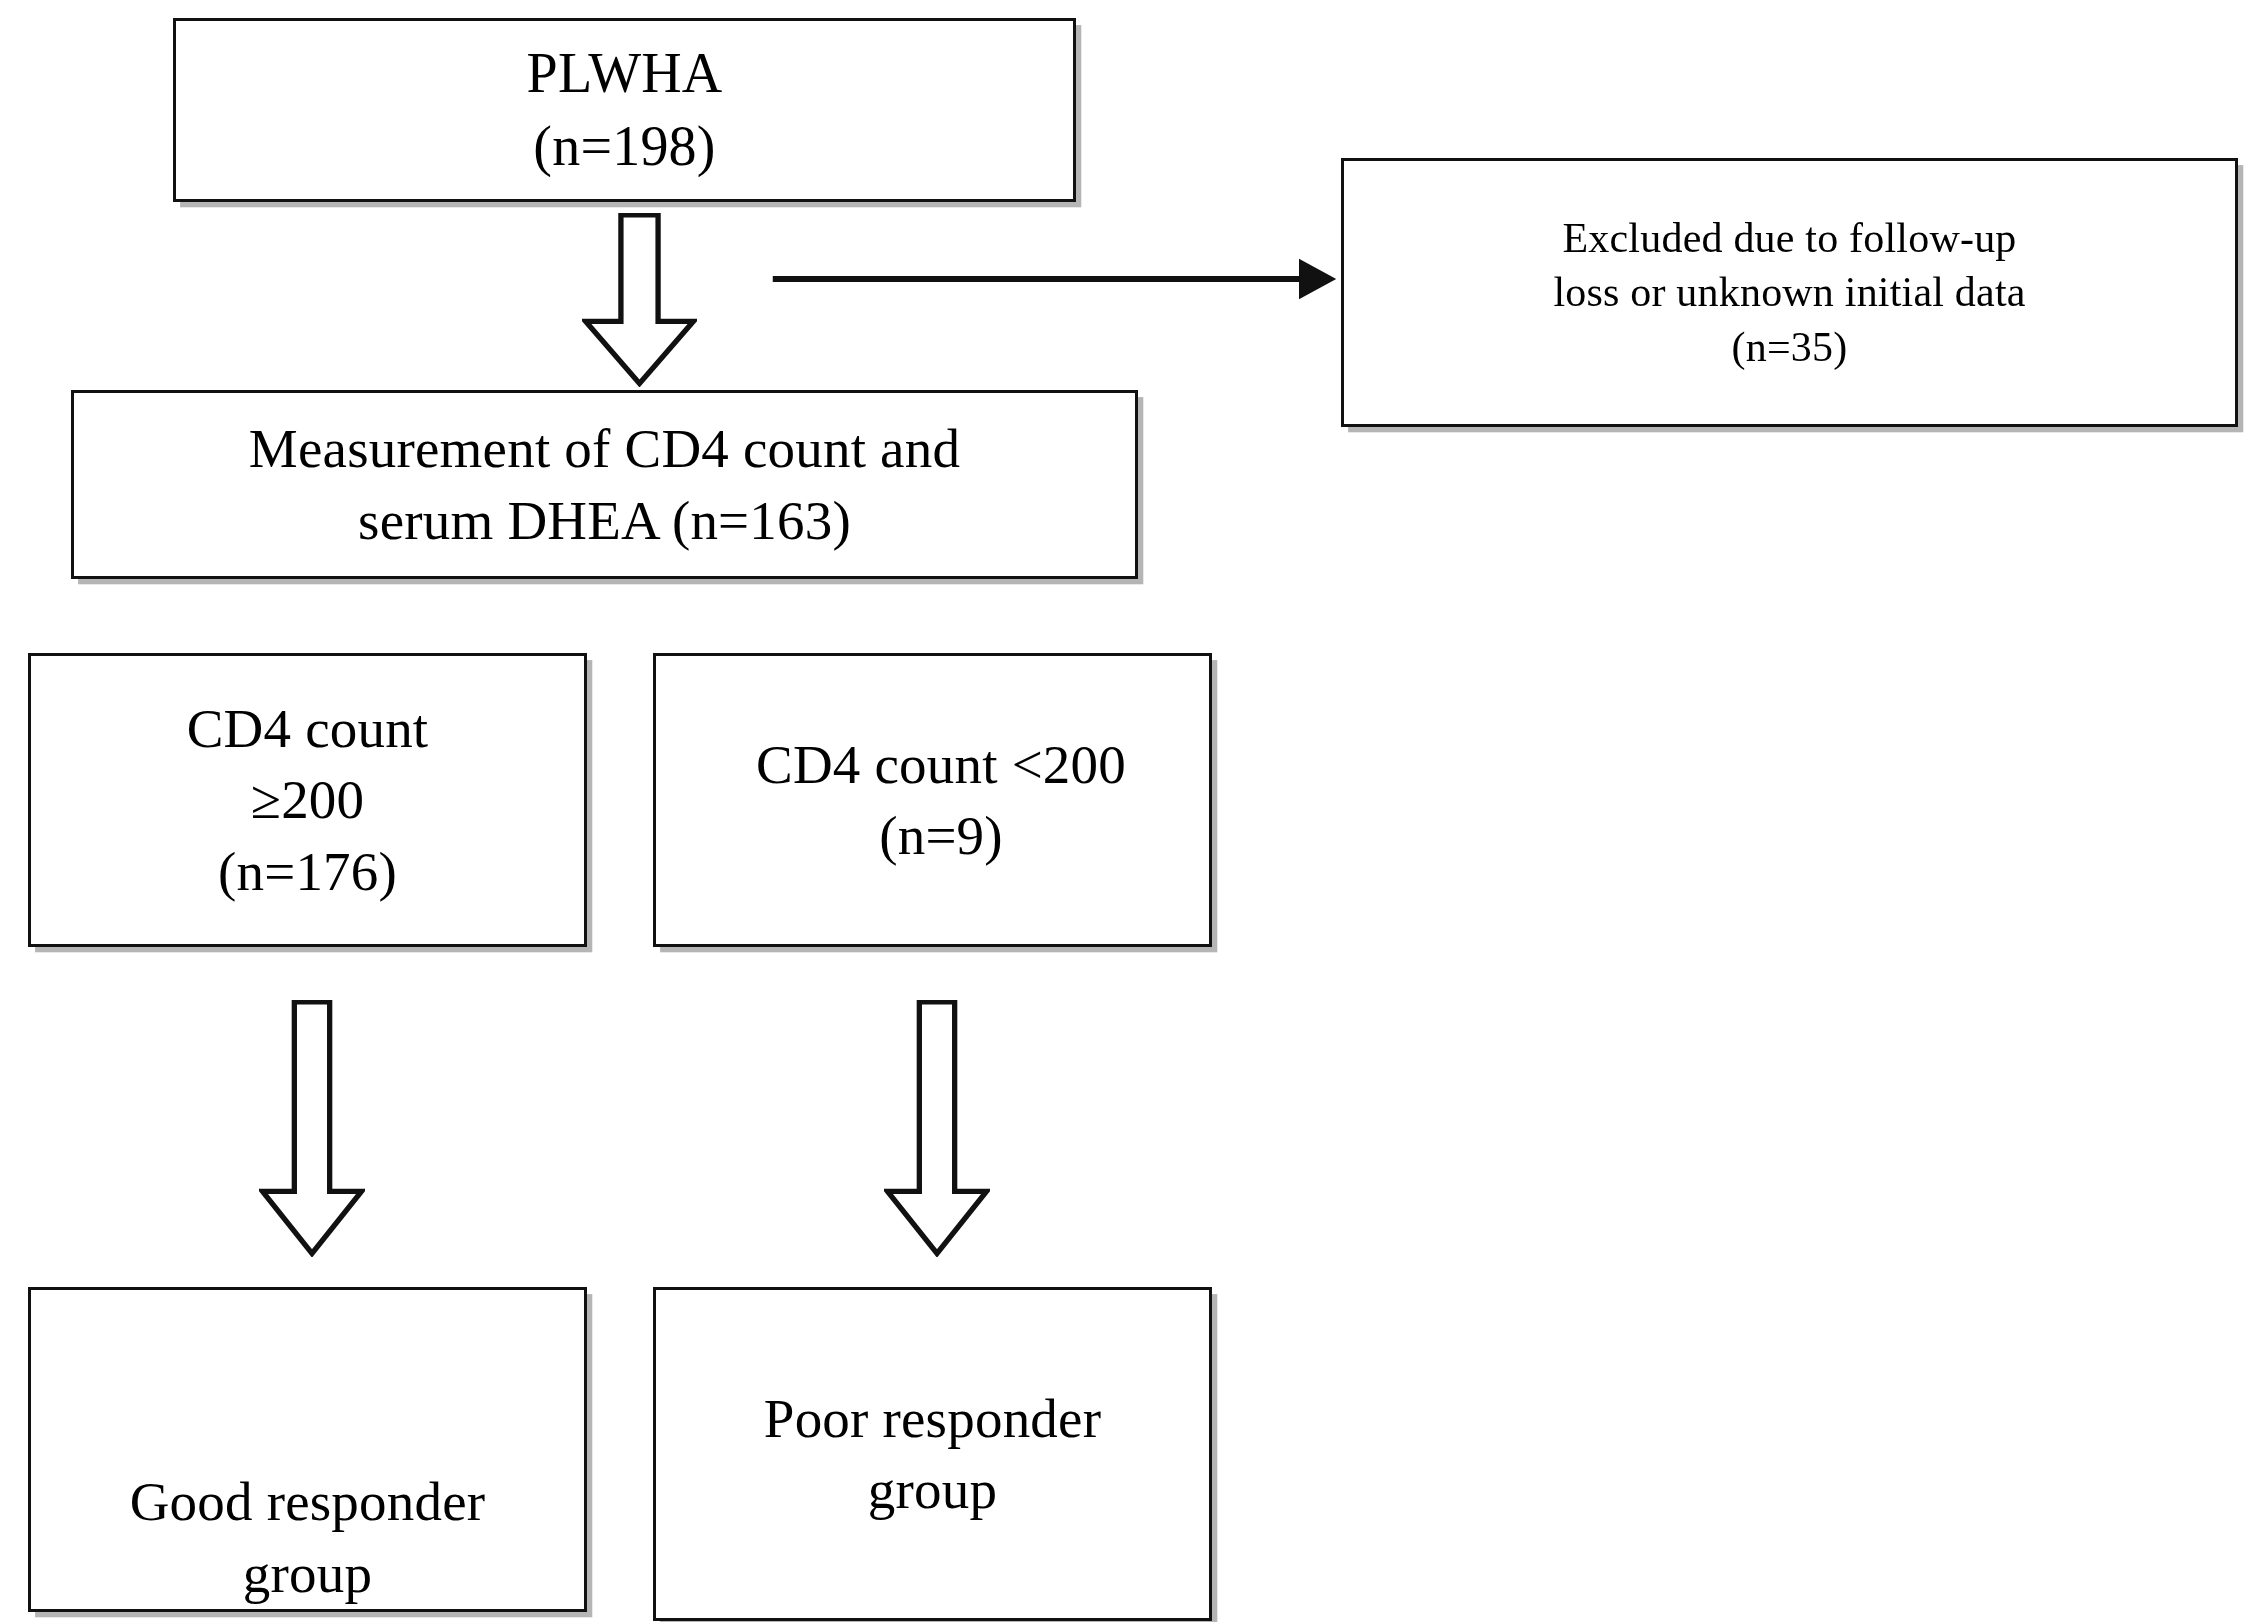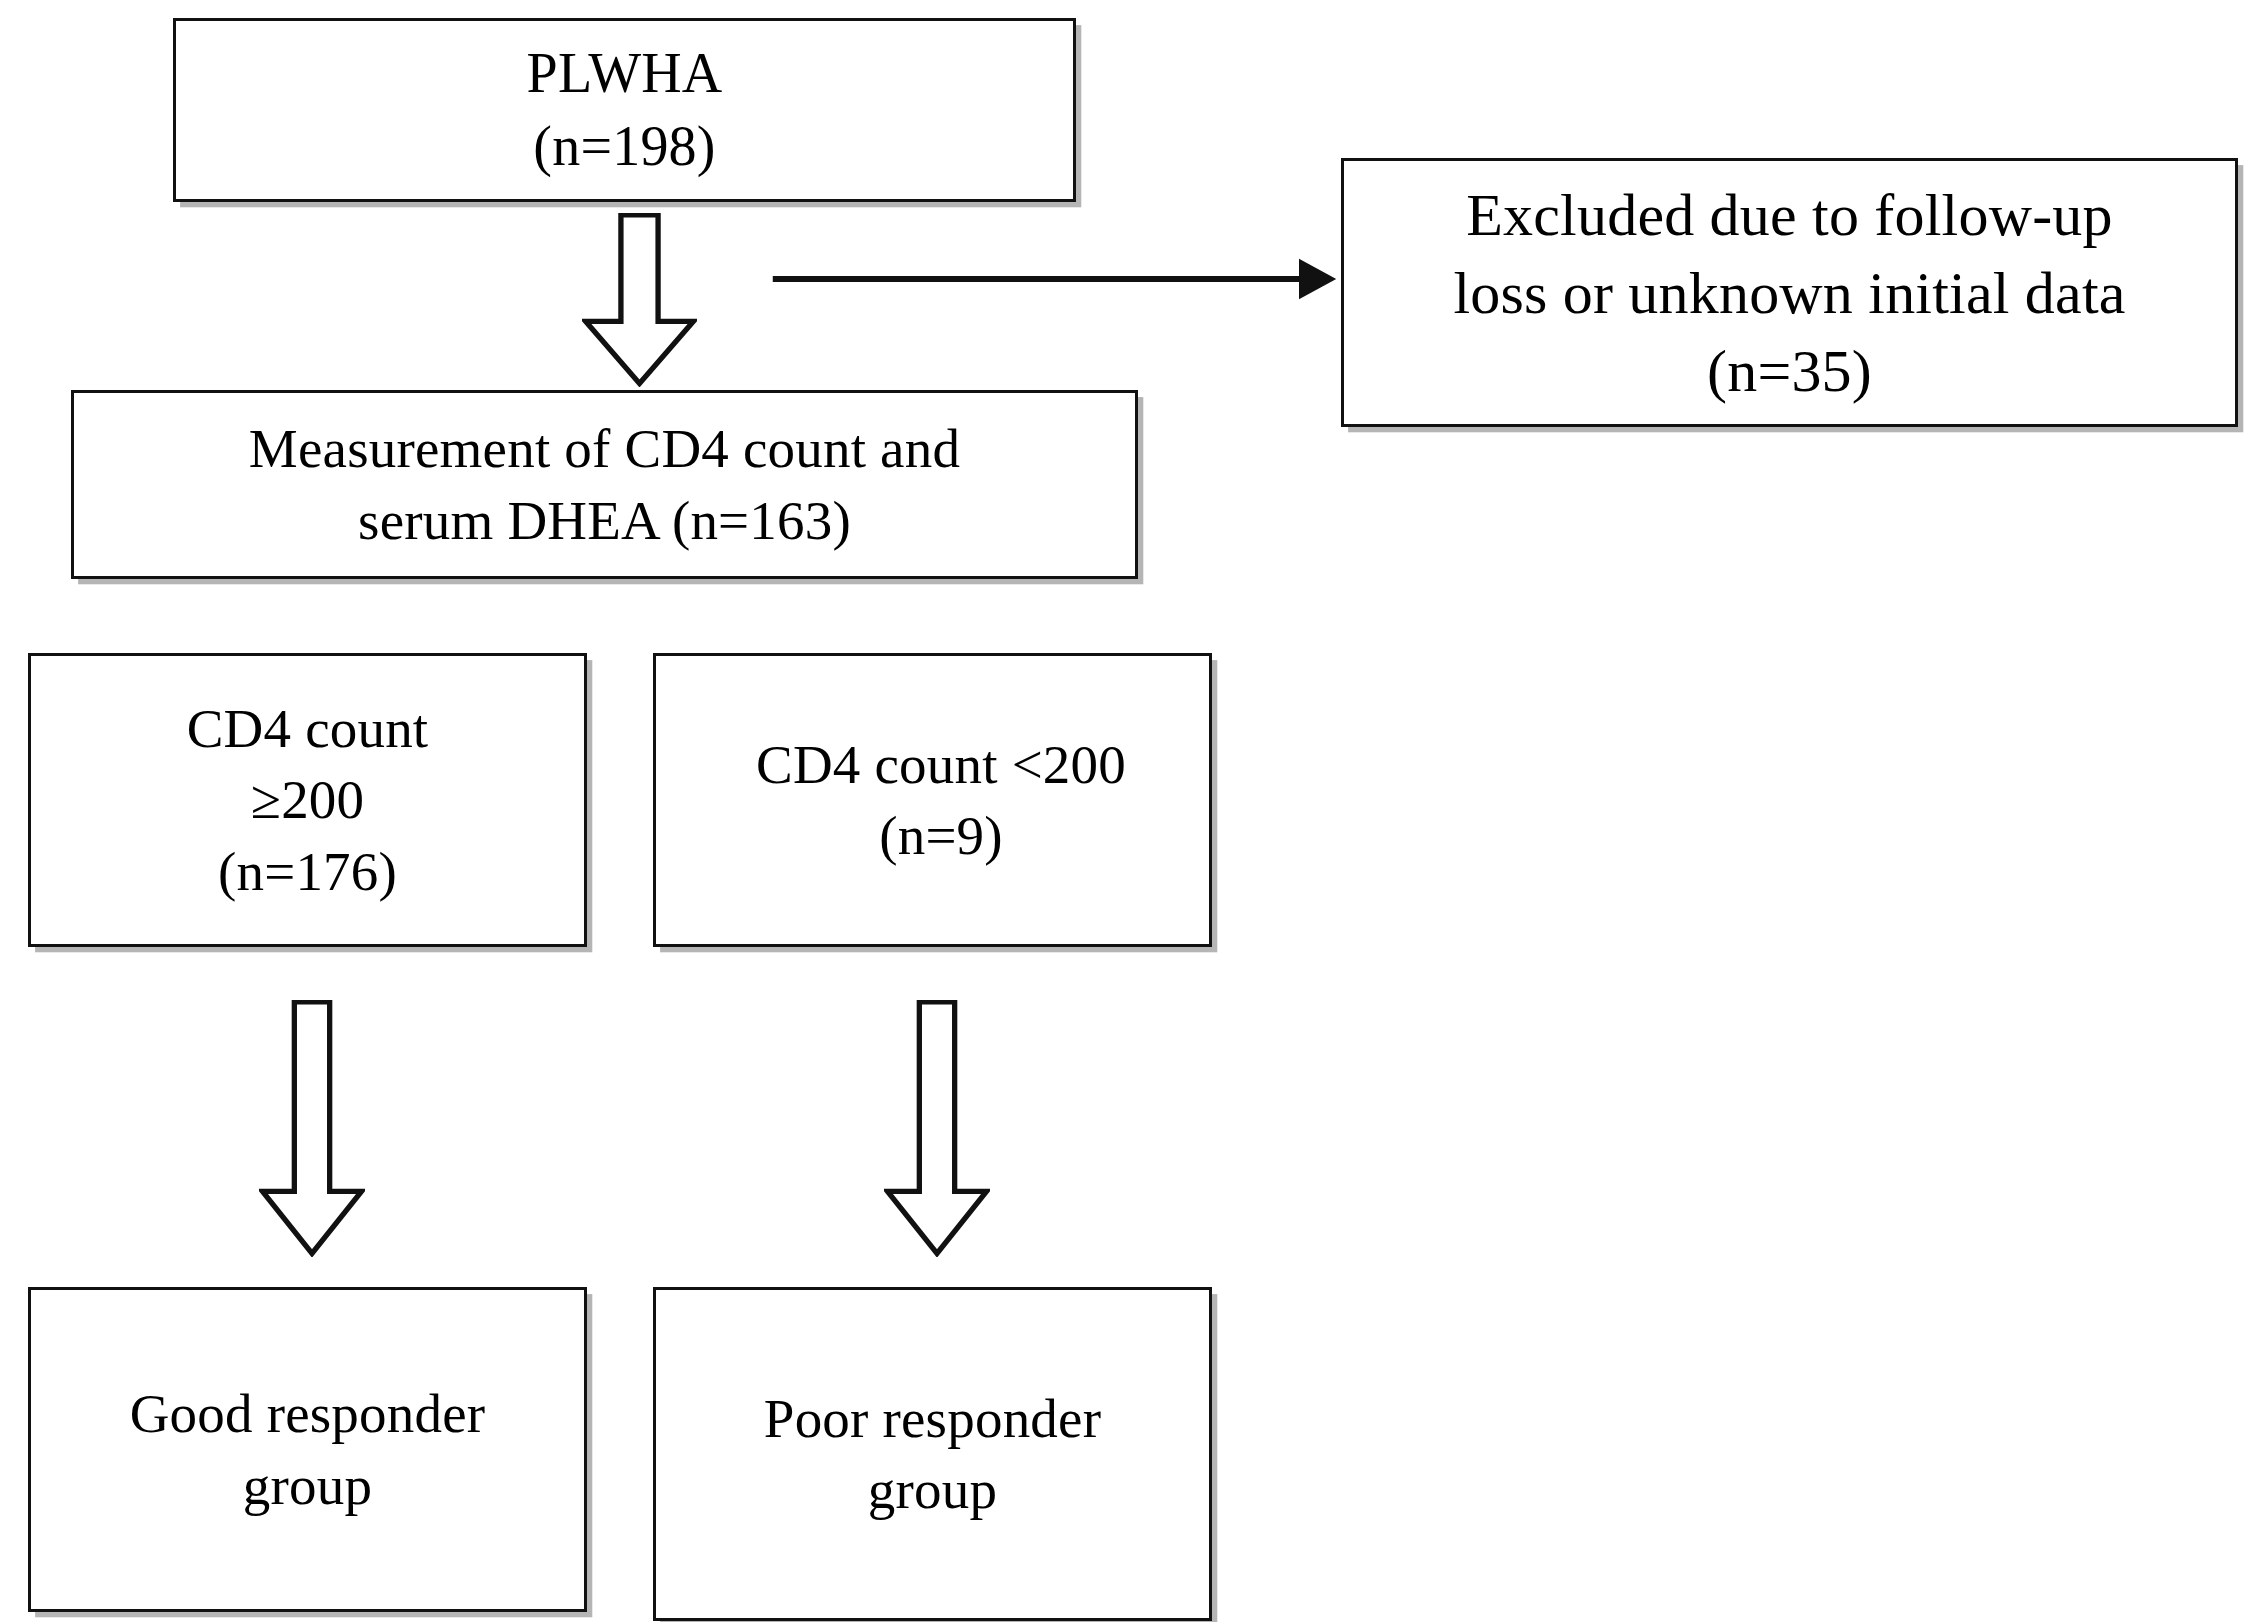--- a/index.html
+++ b/index.html
@@ -39,25 +39,25 @@
     white-space: pre-line;
     font-weight: 400;
   }
 
   
   #node-plwha      { left: 173px;  top: 17.7px;   width: 903px; height: 184px; }
   #node-excluded   { left: 1341px; top: 158px;  width: 897px; height: 269px; }
   #node-measure    { left: 71px;   top: 390px;  width: 1067px; height: 189px; }
   #node-cd4-high   { left: 28px;   top: 653px;  width: 559px;  height: 294px; }
   #node-cd4-low    { left: 653px;  top: 653px;  width: 559px;  height: 294px; }
-  #node-good       { left: 28px;   top: 1287px; width: 559px;  height: 325px; }
+  #node-good       { left: 28px;   top: 1287px; width: 559px;  height: 325px; align-items: flex-end; }
   #node-poor       { left: 653px;  top: 1287px; width: 559px;  height: 334px; }
 
   #node-plwha .txt      { font-size: 56px; }
-  #node-excluded .txt   { font-size: 60px; }
+  #node-excluded .txt   { font-size: 42px; }
   #node-measure .txt    { font-size: 55px; }
   #node-cd4-high .txt   { font-size: 55px; }
   #node-cd4-low .txt    { font-size: 55px; margin-left: 17px; }
   #node-good .txt       { font-size: 55px; }
   #node-poor .txt       { font-size: 55px; }
 
   
   .block-arrow {
     position: absolute;
     pointer-events: none;

